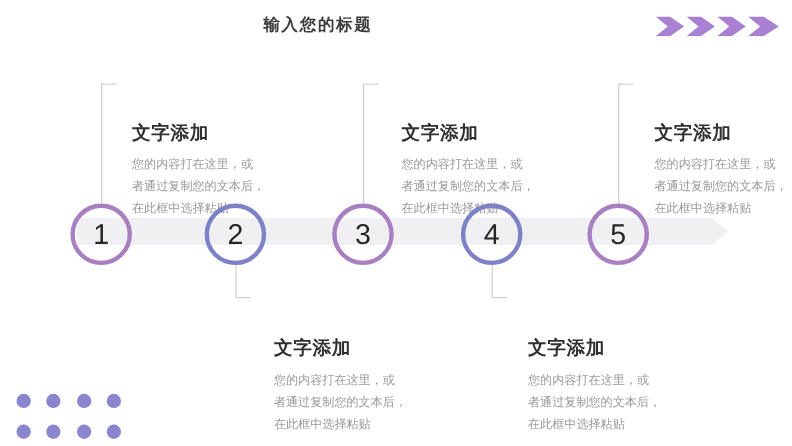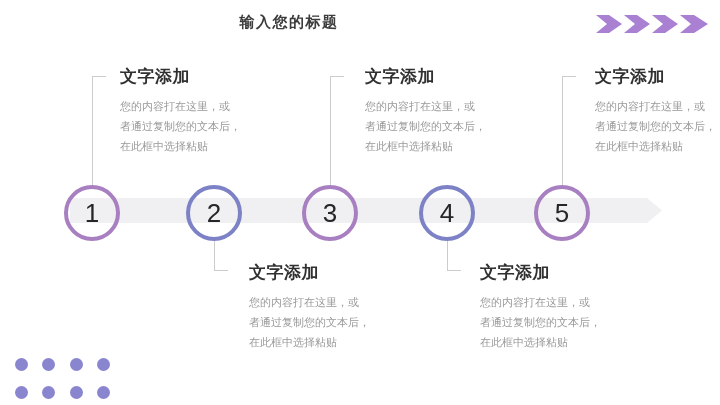--- a/index.html
+++ b/index.html
@@ -37,21 +37,21 @@
   .vline{position:absolute;width:1px;background:#cccccc;z-index:0;}
   .v1{left:92px;top:76px;height:109px}
   .v3{left:330px;top:76px;height:109px}
   .v5{left:562px;top:76px;height:109px}
   .v2{left:214px;top:241px;height:29px}
   .v4{left:447px;top:241px;height:29px}
   .hline{position:absolute;height:1px;width:14px;background:#cccccc;z-index:0;}
   .h1{left:92px;top:76px}.h3{left:330px;top:76px}.h5{left:562px;top:76px}
   .h2{left:214px;top:270px}.h4{left:447px;top:270px}
   
-  .textblock{position:absolute;width:140px;}
+  .textblock{position:absolute;width:140px;margin-top:44px;}
   .t1{left:120px;top:66px}.t3{left:365px;top:66px}.t5{left:595px;top:66px}
   .t2{left:249px;top:262px}.t4{left:480px;top:262px}
   .textblock h3{
     margin:0 0 8px 0;
     font-size:17px;line-height:22px;font-weight:700;color:#303030;
     letter-spacing:0.5px;
   }
   .textblock p{
     margin:0;font-size:11px;line-height:20px;color:#999999;
     white-space:nowrap;

